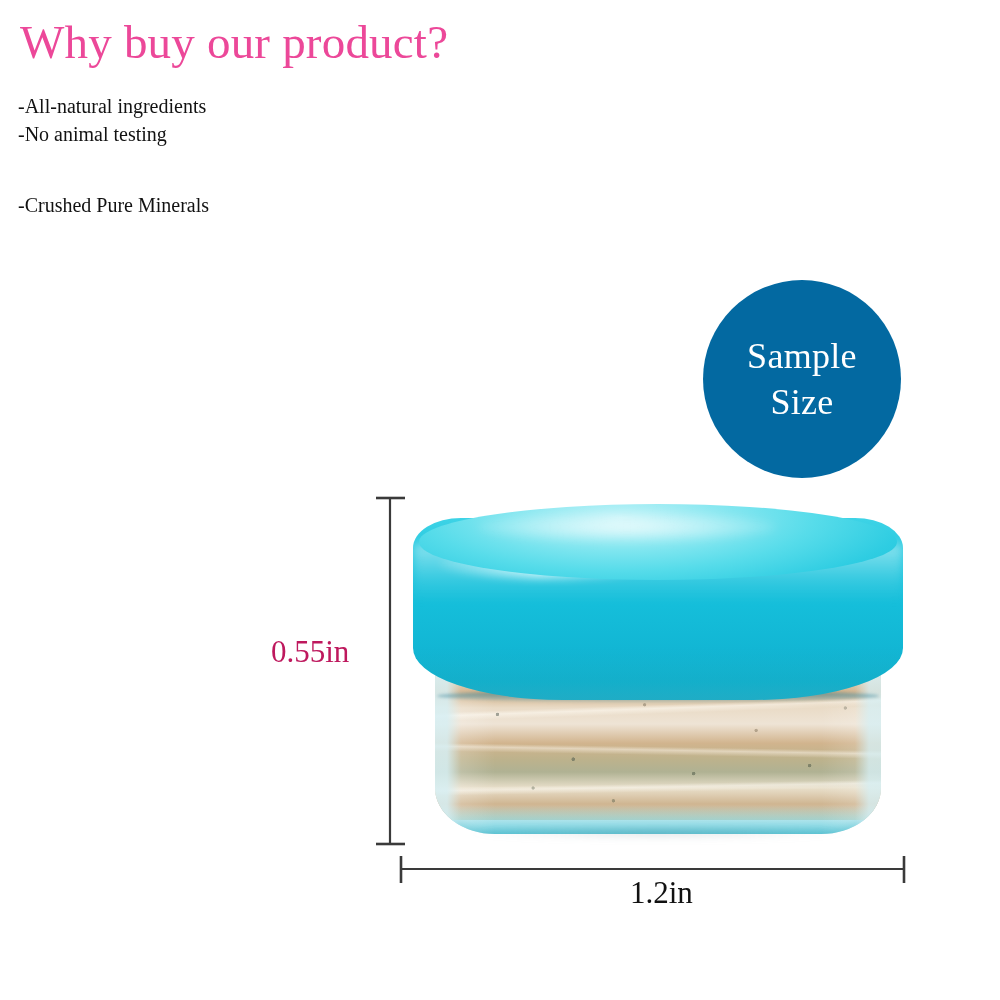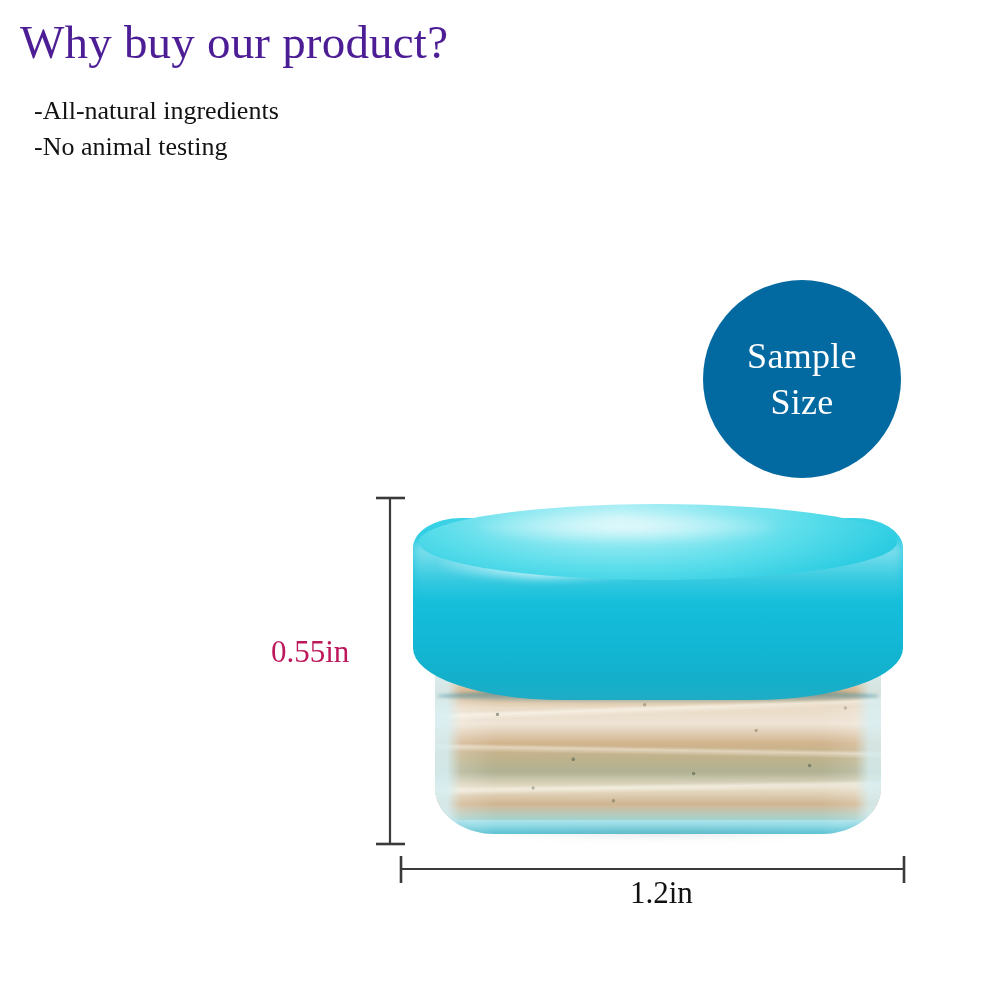--- a/index.html
+++ b/index.html
@@ -23,34 +23,33 @@
     left: 18px;
     top: 18px;
     width: 640px;
   }
   #headline {
     font-size: 47px;
     line-height: 1.05;
     font-weight: 400;
     letter-spacing: 0.2px;
     margin: 0 0 26px 2px;
-    color: #4c1d95;
+    color: #ec4899;
   }
   .bullet-group {
     margin: 0;
     padding: 0;
     list-style: none;
   }
   .bullet-group li {
-    font-size: 26px;
+    font-size: 20px;
     line-height: 1.37;
     font-weight: 400;
     color: #121212;
     white-space: nowrap;
-    margin-left: 16px;
   }
   #bullets-secondary {
     margin-top: 44px;
   }
 
   
   #sample-badge {
     position: absolute;
     left: 703px;
     top: 280px;
@@ -281,20 +280,21 @@
 <div id="copy-block">
 
   <h1 id="headline">Why buy our product?</h1>
 
   <ul class="bullet-group" id="bullets-primary">
     <li>-All-natural ingredients</li>
     <li>-No animal testing</li>
   </ul>
 
   <ul class="bullet-group" id="bullets-secondary">
+    <li>-Crushed Pure Minerals</li>
   </ul>
 
 </div>
 
 <div id="sample-badge">
   <span class="badge-line">Sample</span>
   <span class="badge-line">Size</span>
 </div>
 
 <div id="jar">

